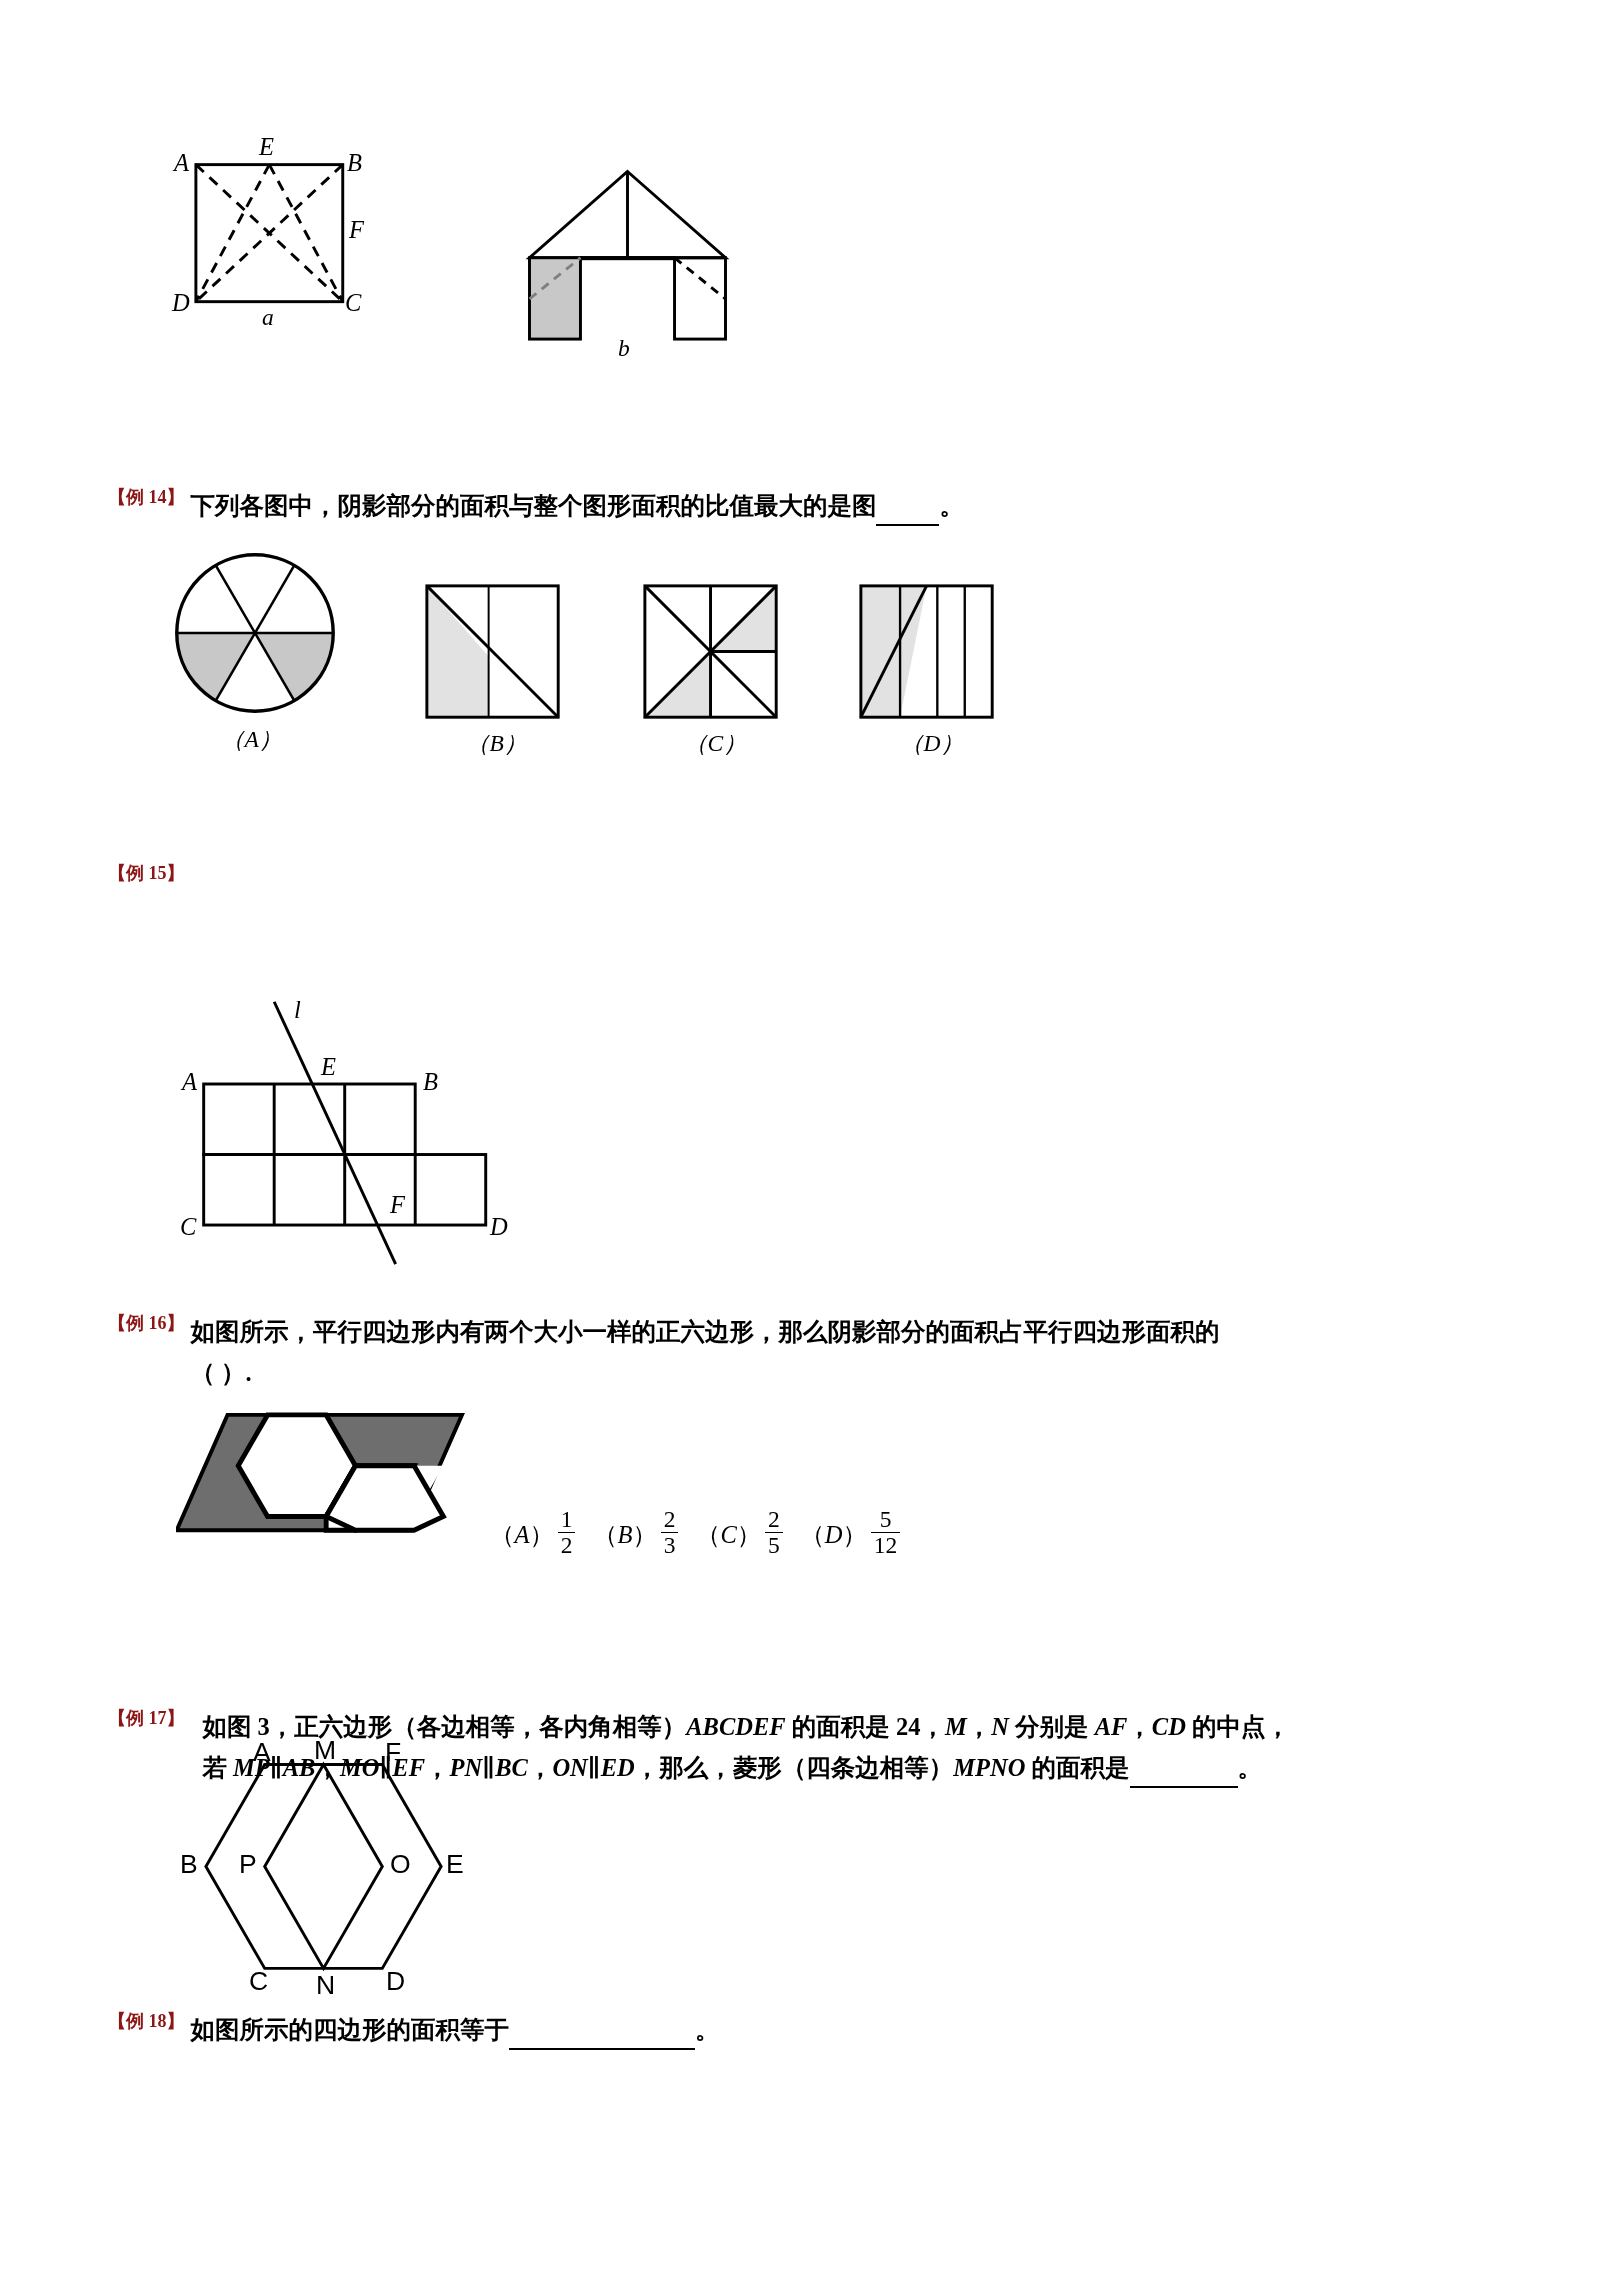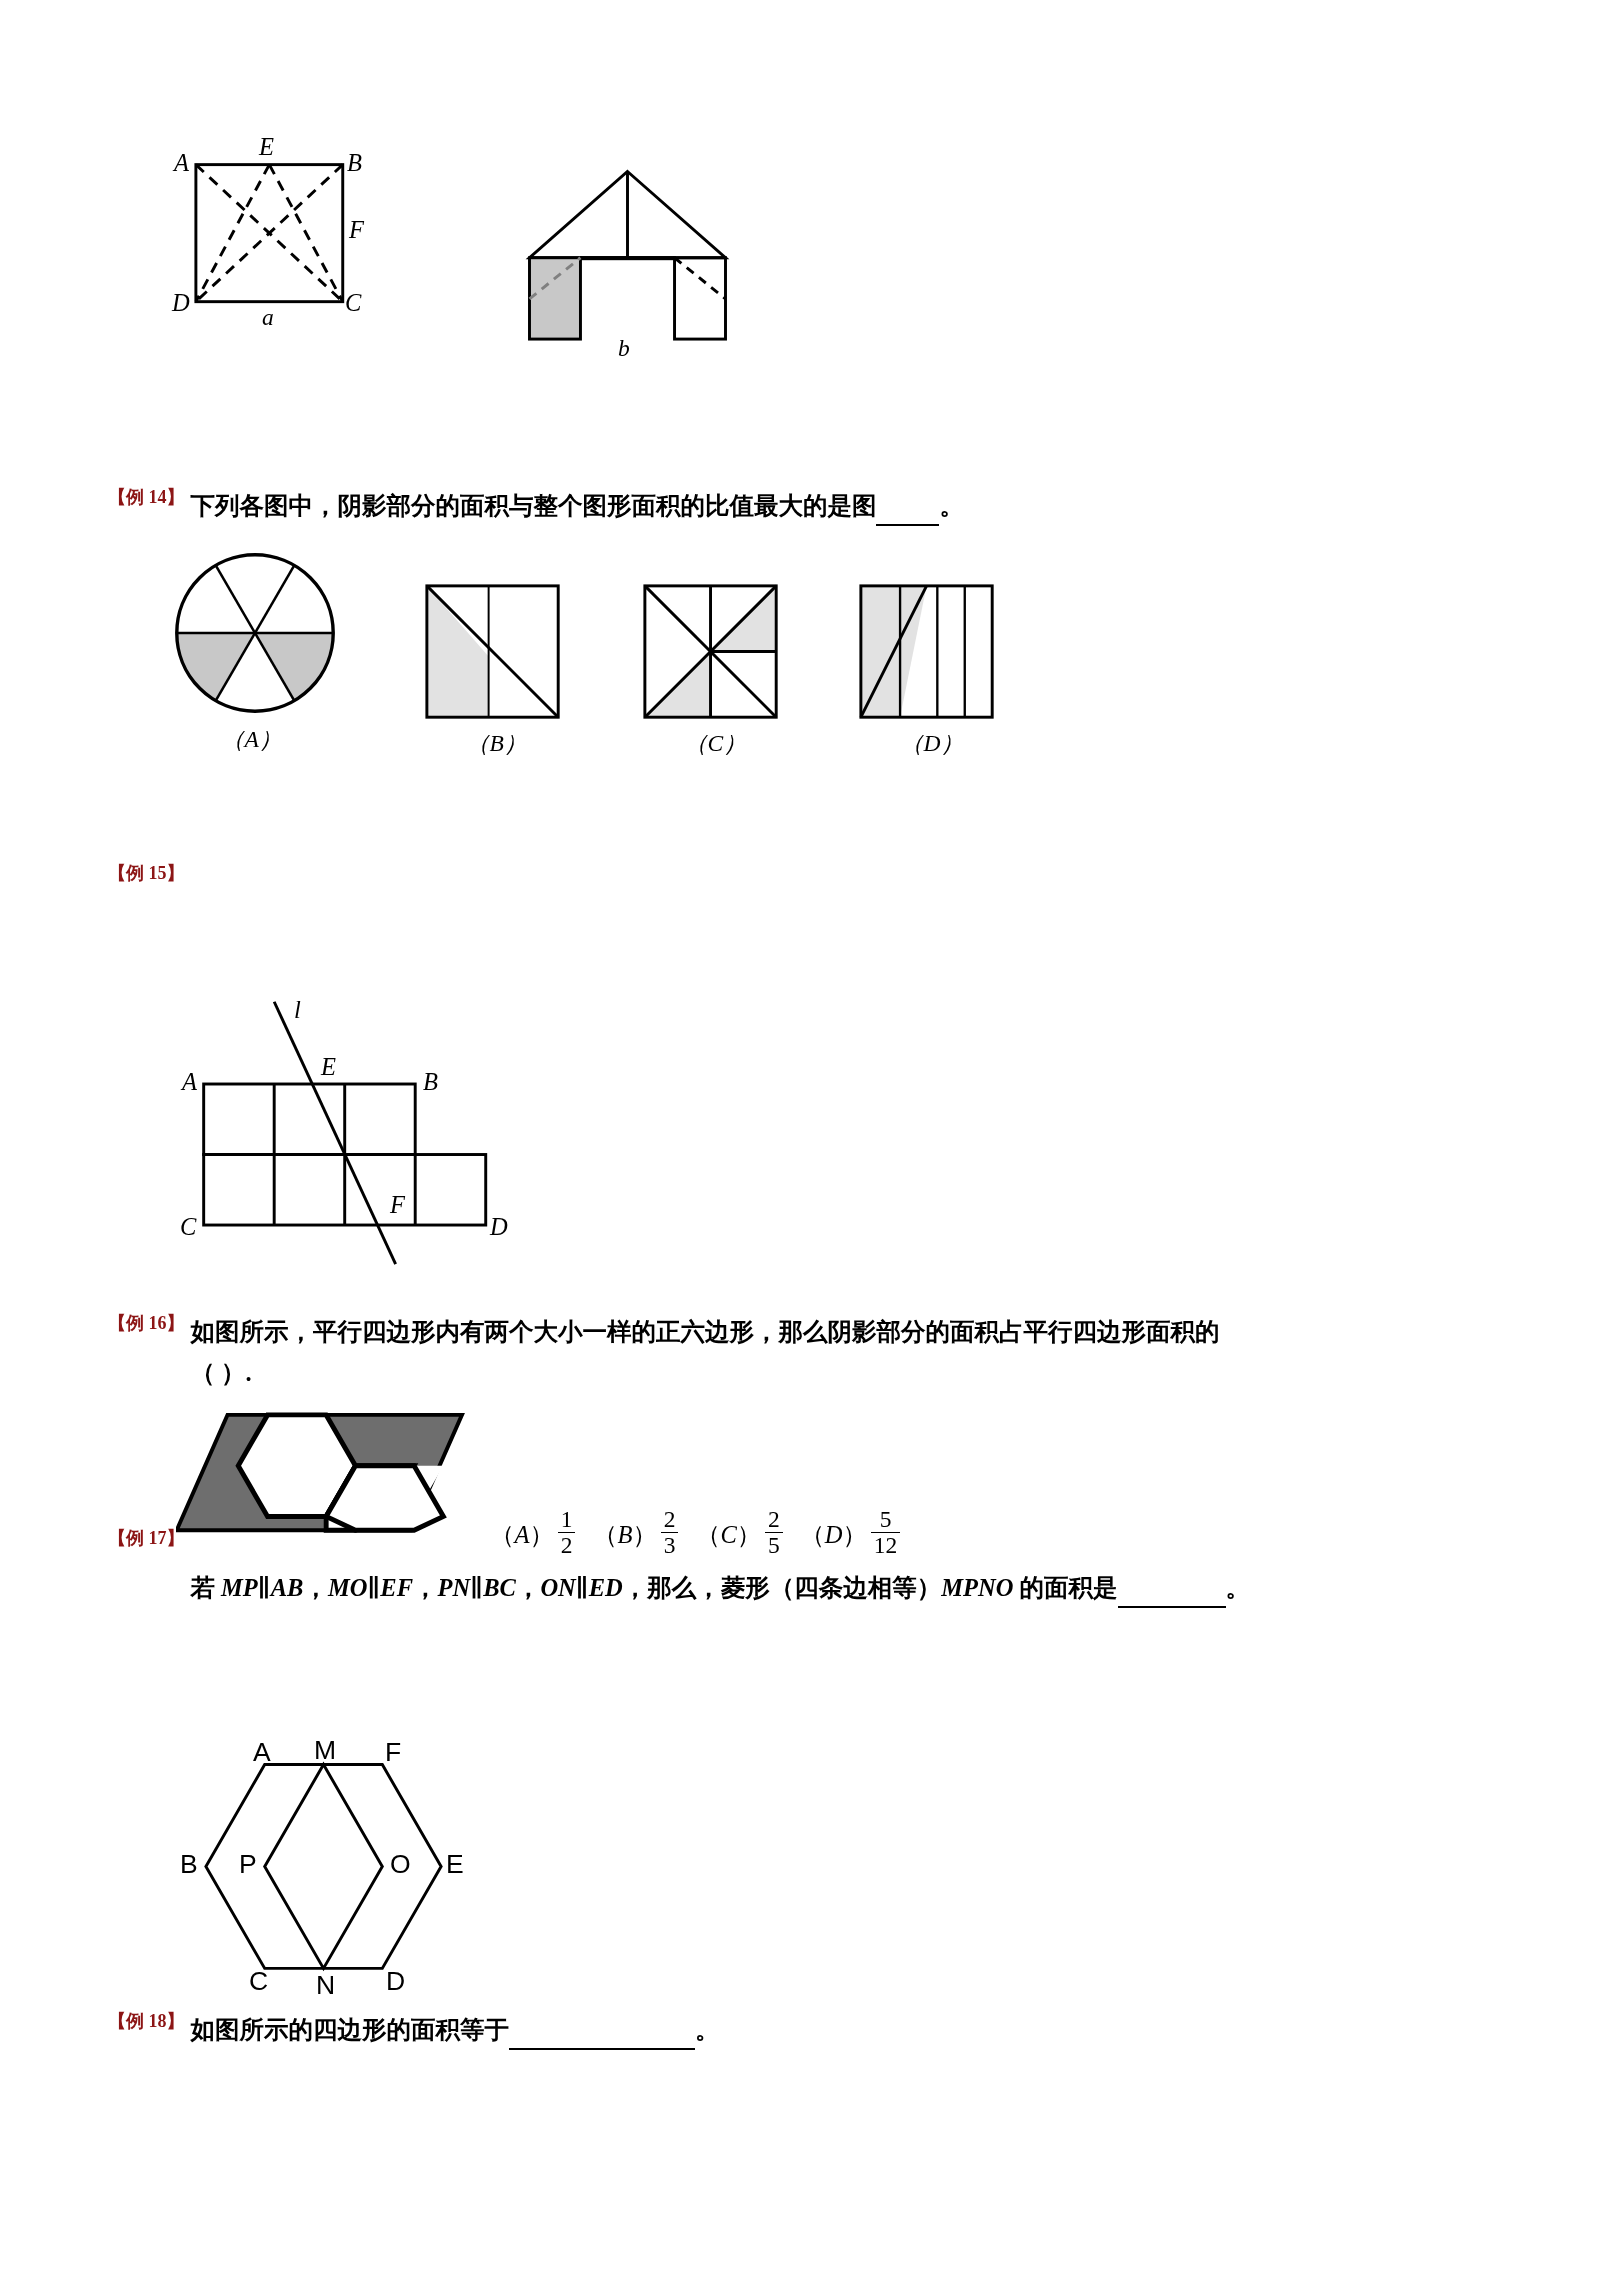--- a/index.html
+++ b/index.html
@@ -281,24 +281,24 @@
       <span class="num">2</span>
       <span class="den">5</span>
     </span>
     <span class="paren" style="margin-left:13.7px;">（<i>D</i>）</span>
     <span class="frac">
       <span class="num">5</span>
       <span class="den">12</span>
     </span>
   </div>
 
-  <div class="qblock" style="left:108px; top:1526px; width:1441px;">
+  <div class="qblock" style="left:108px; top:1706px; width:1441px;gap:12px;">
     <span class="qlabel">【例 17】</span>
     <span class="qtext" style="width:1304px;">
-      <br>
+      <span>如图 3，正六边形（各边相等，各内角相等）<i>ABCDEF</i> 的面积是 24，<i>M</i>，<i>N</i> 分别是 <i>AF</i>，<i>CD</i> 的中点，</span><br>
       <span>若 <i>MP∥AB</i>，<i>MO∥EF</i>，<i>PN∥BC</i>，<i>ON∥ED</i>，那么，菱形（四条边相等）<i>MPNO</i> 的面积是</span><span class="blank-ul" style="width:108px;"></span><span>。</span>
     </span>
   </div>
 
   <div class="fig" style="left:147px; top:1743px; width:353px; height:245px;">
     <svg width="353" height="245" viewBox="0 0 360 250">
 
       <polygon points="120,22 240,22 300,126 240,230 120,230 60,126" fill="none" stroke="#000" stroke-width="3"></polygon>
 
       <polygon points="180,22 120,126 180,230 240,126" fill="none" stroke="#000" stroke-width="3"></polygon>

